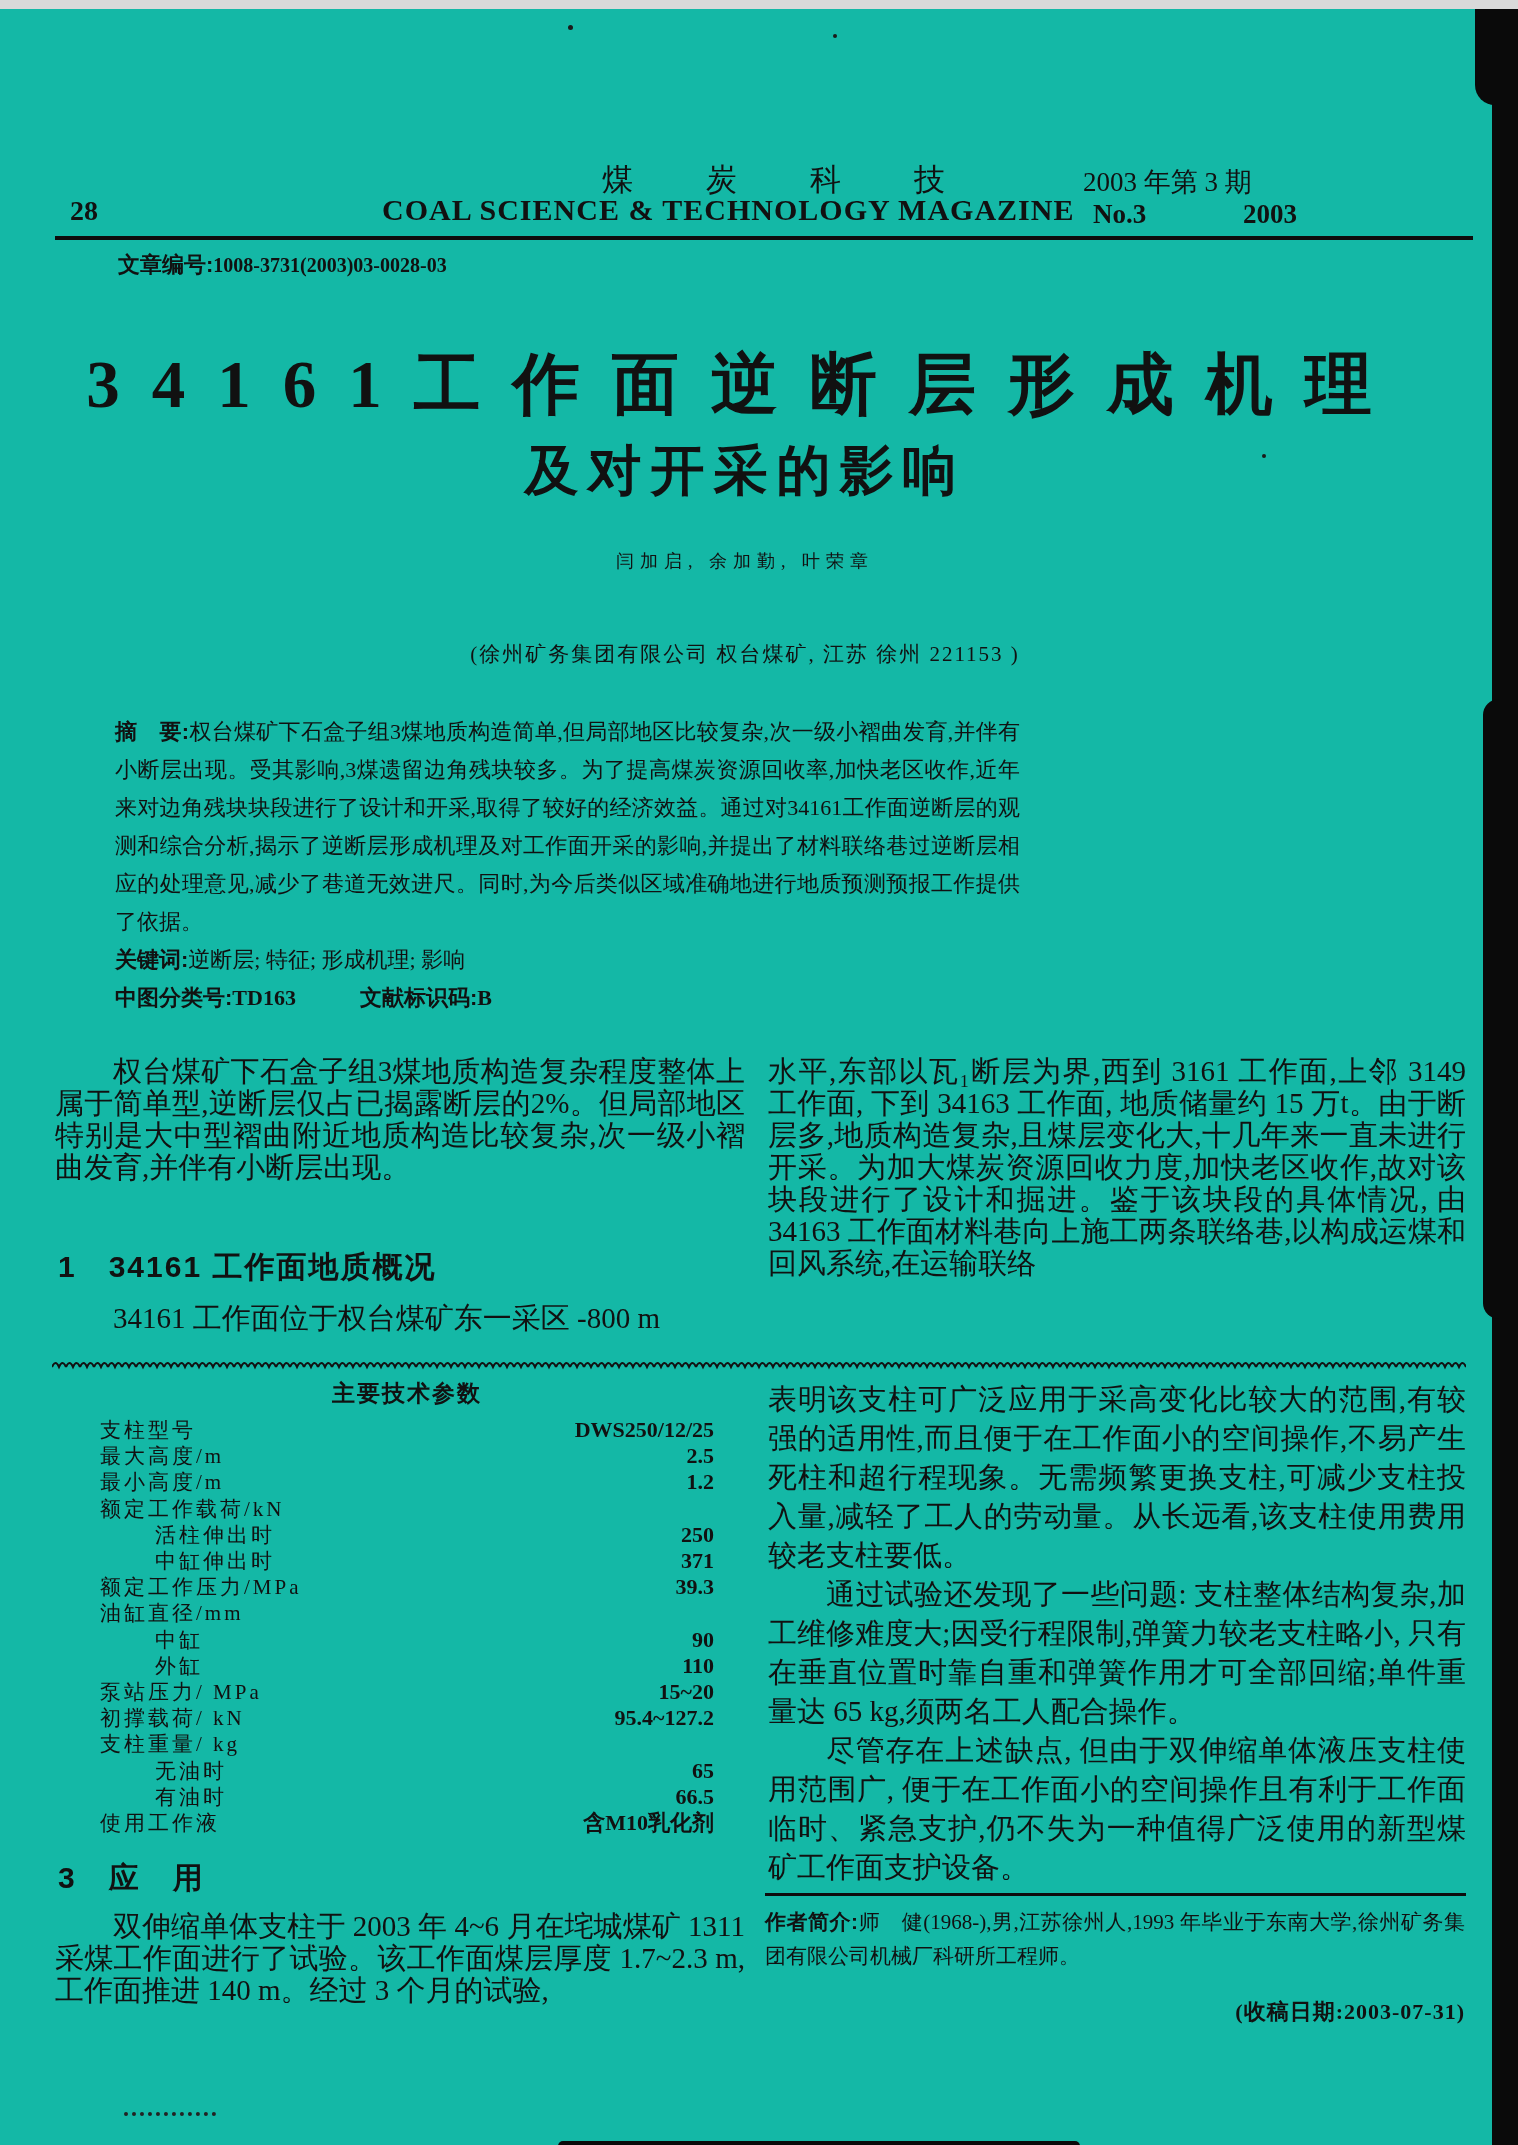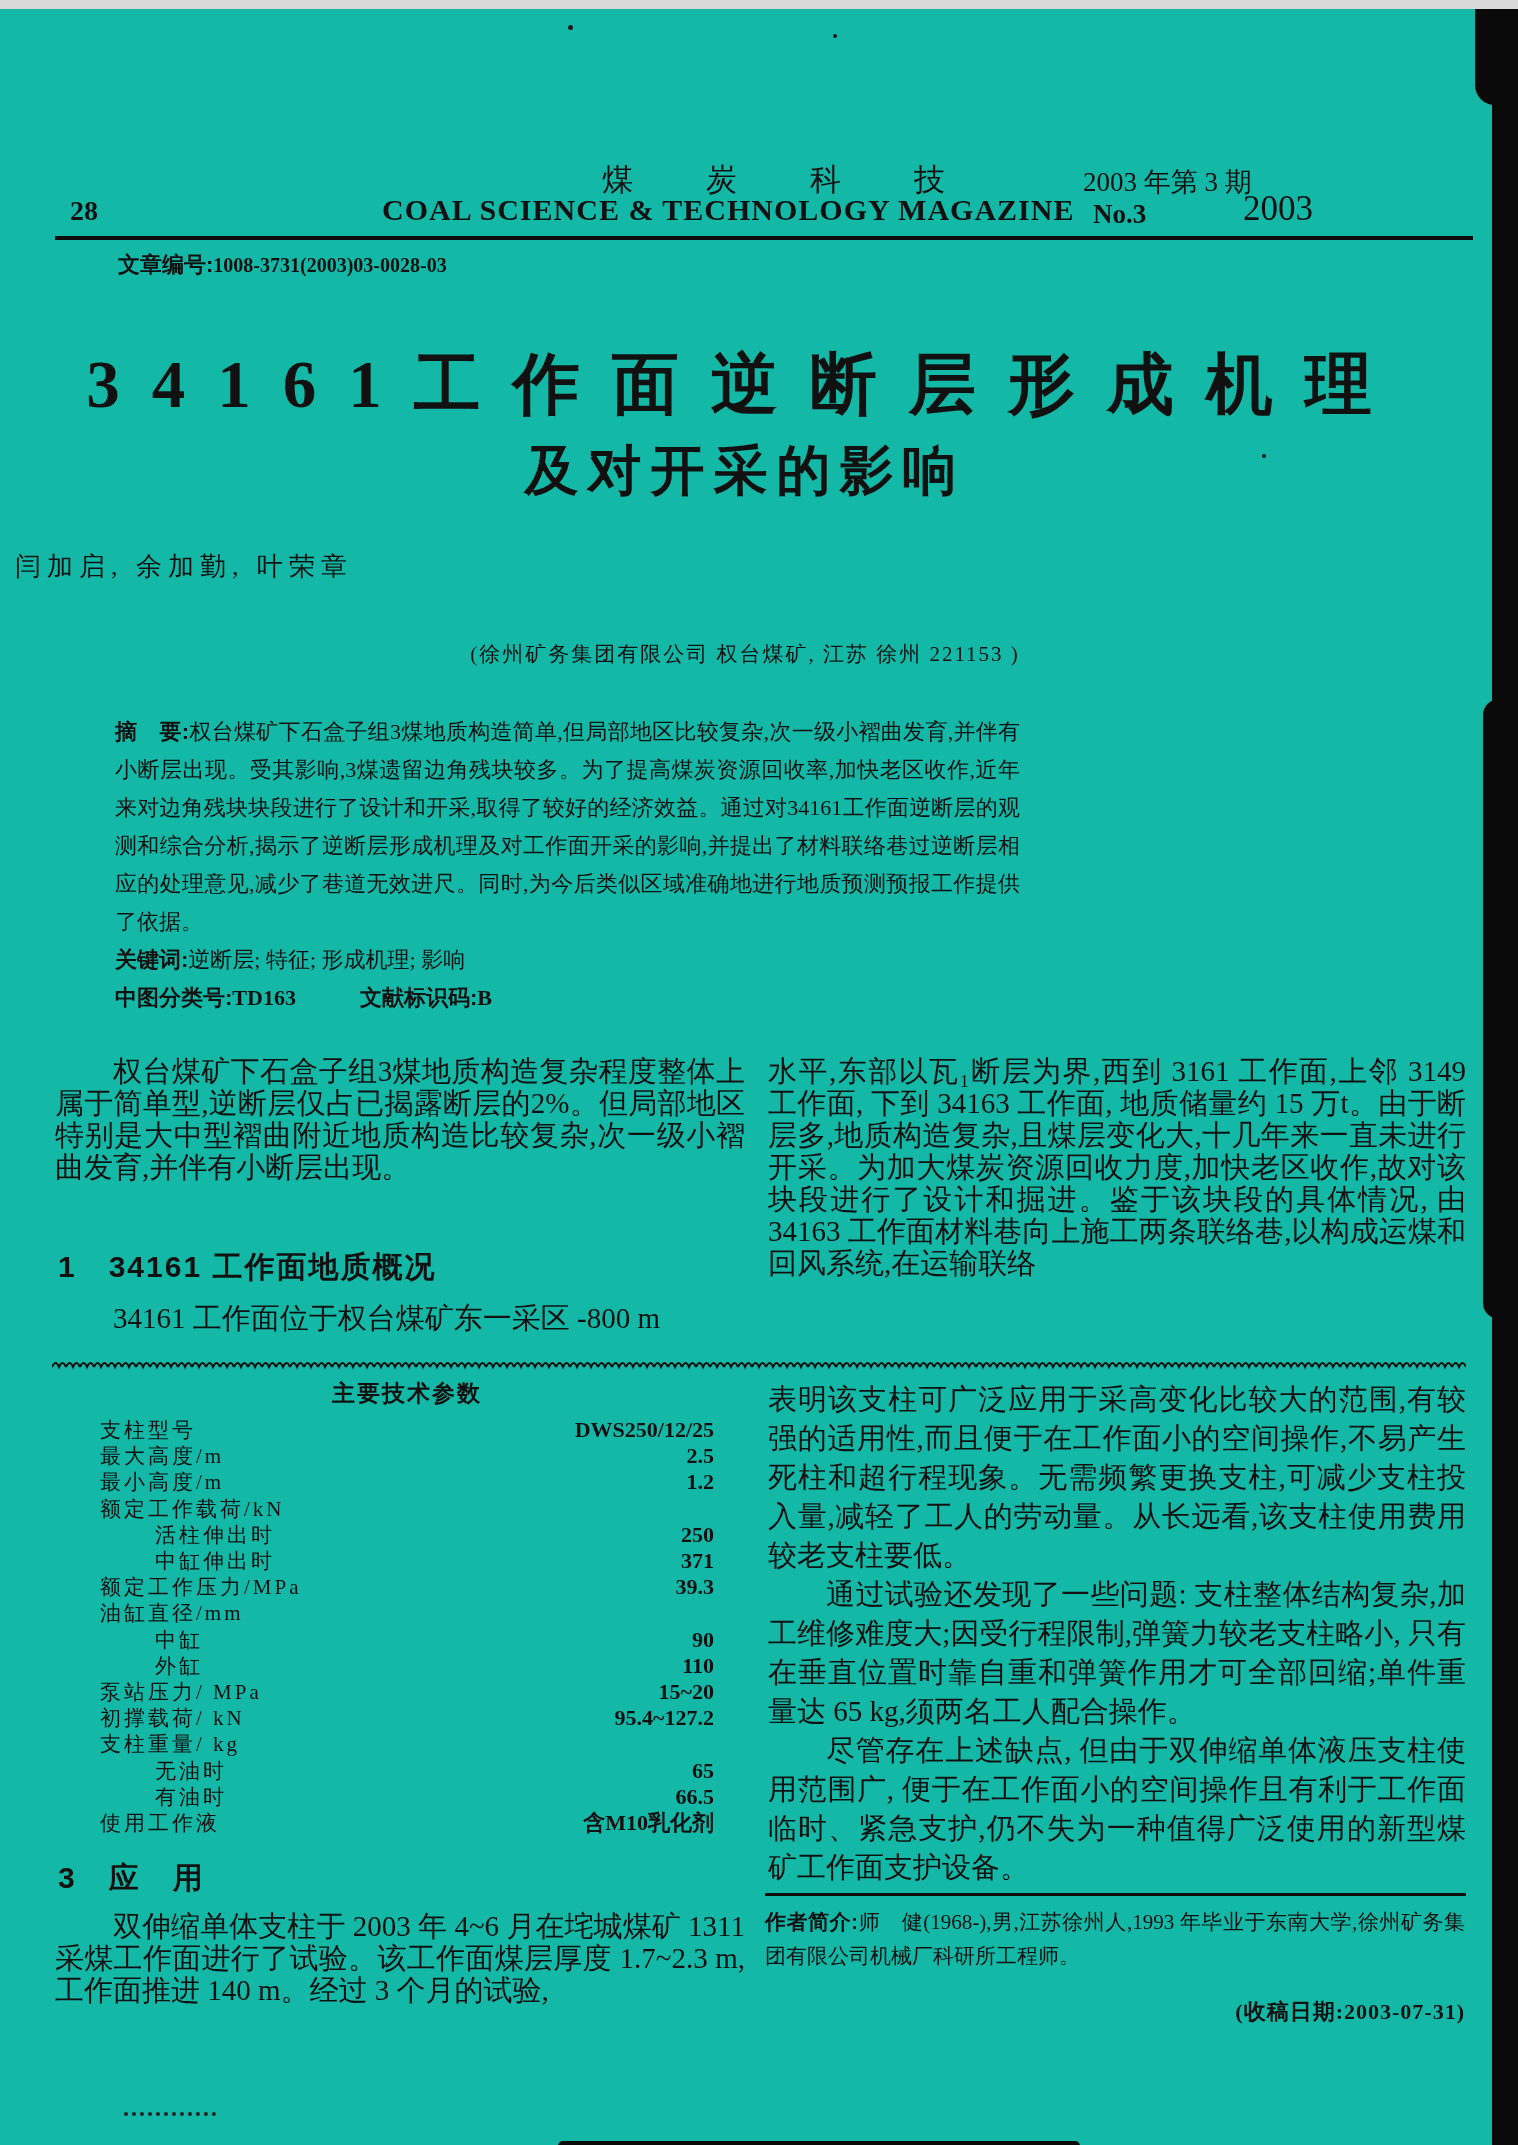--- a/index.html
+++ b/index.html
@@ -17,30 +17,30 @@
   .b{font-weight:bold;}
   .just{text-align:justify;text-justify:inter-ideograph;}
   .indent{text-indent:2em;}
 
   
   .journal-cn{top:150px;left:602px;font-size:31px;letter-spacing:73px;white-space:nowrap;}
   .issue-cn{top:155px;left:1083px;font-size:27px;white-space:nowrap;}
   .page-num{top:186px;left:70px;font-size:28px;font-weight:bold;}
   .journal-en{top:184px;left:382px;font-size:30px;font-weight:bold;letter-spacing:1px;white-space:nowrap;}
   .issue-no{top:190px;left:1093px;font-size:27px;font-weight:bold;}
-  .issue-year{top:180px;left:1243px;font-size:35px;font-weight:normal;}
+  .issue-year{top:190px;left:1243px;font-size:27px;font-weight:bold;}
   .header-rule{top:227px;left:55px;width:1418px;height:4px;background:#0d0d0d;}
 
   
   .article-no{top:241px;left:118px;font-size:22px;white-space:nowrap;}
   .article-no .lbl{font-weight:bold;font-family:"Liberation Sans","DejaVu Sans",sans-serif;}
   .article-no .val{font-weight:bold;font-size:20px;}
   .title1{top:330px;left:0;width:1490px;font-size:67px;font-weight:bold;letter-spacing:32px;text-align:center;white-space:nowrap;}
   .title2{top:426px;left:0;width:1490px;font-size:54px;font-weight:bold;letter-spacing:9px;text-align:center;white-space:nowrap;}
-  .authors{top:540px;left:0;width:1490px;font-size:26px;letter-spacing:6px;text-align:left;padding-left:15px;}
+  .authors{top:540px;left:0;width:1490px;font-size:18px;letter-spacing:6px;text-align:center;}
   .affil{top:631px;left:0;width:1490px;font-size:21px;letter-spacing:2px;text-align:center;}
 
   
   .abstract-block{top:704px;left:115px;width:905px;font-size:22px;line-height:38px;}
   .abstract-block .lbl{font-weight:bold;font-family:"Liberation Sans","DejaVu Sans",sans-serif;}
   .clc-line .gap{display:inline-block;width:64px;}
 
   
   .body-text{font-size:29px;line-height:32px;}
   .lcol-p1{top:1046px;left:55px;width:690px;}

